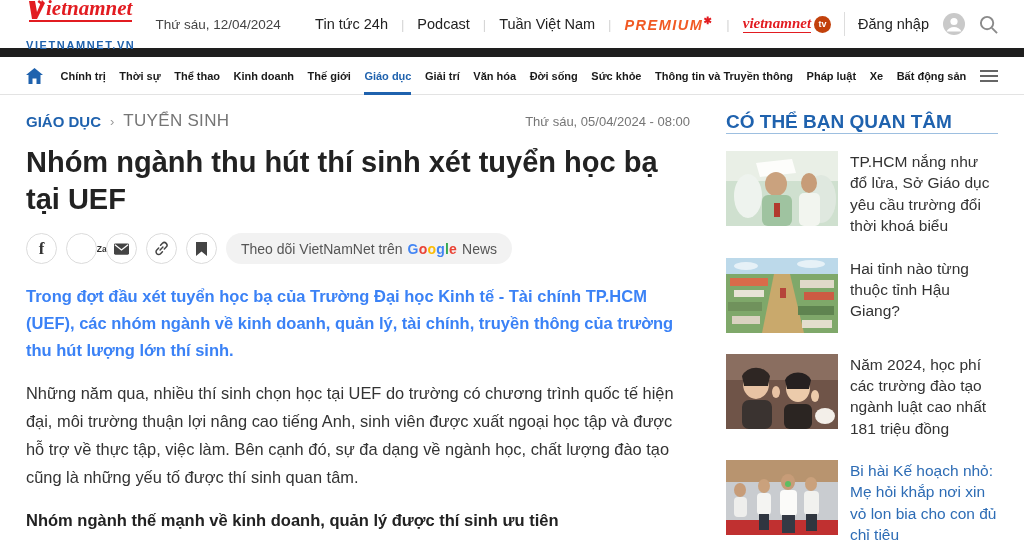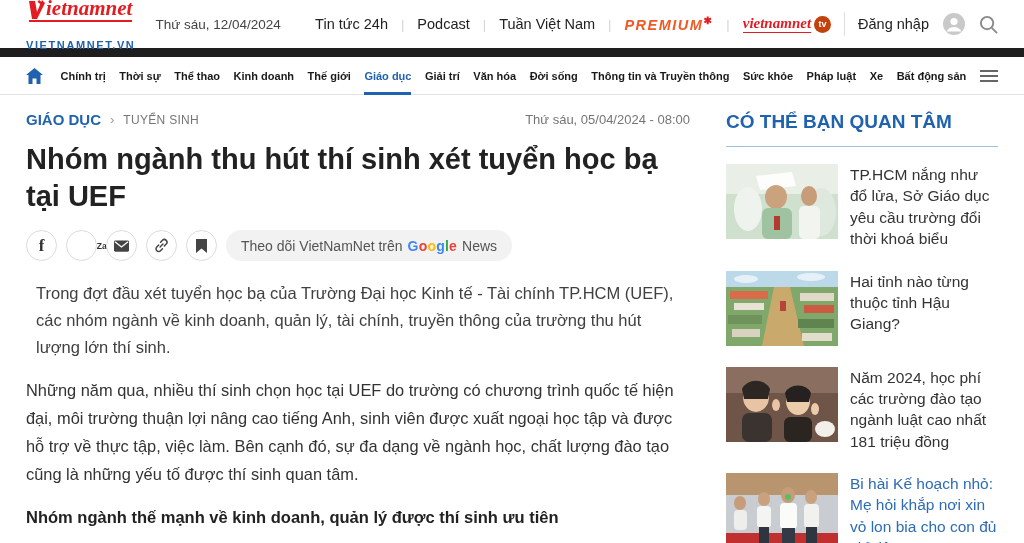--- a/index.html
+++ b/index.html
@@ -46,41 +46,41 @@
   
   .content { display:flex; padding:14px 26px 0; }
   .article-col { flex:1; min-width:0; padding-right:36px; }
   .sidebar { width:272px; flex-shrink:0; }
 
   
   .crumb-row { display:flex; align-items:center; justify-content:space-between; margin-top:2px;}
   .crumbs { display:flex; align-items:center; gap:9px; }
   .crumb-section { color:#1f62ae; font-weight:bold; font-size:15px; text-decoration:none;}
   .crumb-sep { color:#999; font-size:13px; }
-  .crumb-sub { color:#757575; font-size:12px; text-decoration:none; letter-spacing:.3px;}
+  .crumb-sub { color:#757575; font-size:17px; text-decoration:none; letter-spacing:.3px;}
   .crumb-date { color:#757575; font-size:13px; }
 
   
   h1.title { font-size:29px; color:#222; margin:13px 0 15px; line-height:1.28; font-weight:bold;}
   .social-row { display:flex; align-items:center; gap:9px; margin-bottom:19px; }
   .social-btn { width:31px; height:31px; border:1px solid #dcdcdc; border-radius:50%;
     display:flex; align-items:center; justify-content:center; background:#fff;
     color:#333; cursor:pointer; flex-shrink:0;}
   .fb-glyph { font-family:"Liberation Serif", serif; font-weight:bold; font-size:17px; }
   .zalo-glyph { font-size:8.5px; font-weight:bold;margin-left:48px; }
   .follow-pill { height:31px; background:#f2f2f2; border-radius:16px; display:flex;
     align-items:center; padding:0 15px; font-size:14px; color:#555; gap:5px;
     cursor:pointer; white-space:nowrap;}
   .gword { font-weight:bold; letter-spacing:.2px;}
-  .lead { font-weight:normal; color:#404040; font-size:16.5px; line-height:1.62; margin:0 10px 17px;}
+  .lead { font-weight:bold; color:#3b82f6; font-size:16.5px; line-height:1.62; margin:0 0 17px;}
   p.body { font-size:16.4px; color:#333; line-height:1.7; margin:0 0 19px; }
   h2.subhead { font-size:16.5px; font-weight:bold; color:#222; margin:3px 0 19px; }
 
   
-  .sb-heading { color:#1f62ae; font-size:19px; font-weight:bold; padding-bottom:13px;
+  .sb-heading { color:#1f62ae; font-size:19px; font-weight:bold; padding-bottom:0;
     border-bottom:1px solid #9dbfe0; margin:2px 0 17px; }
   .sb-item { display:flex; gap:12px; margin-bottom:21px; cursor:pointer; }
   .sb-thumb { width:112px; height:75px; flex-shrink:0; overflow:hidden; background:#ddd;}
   .sb-thumb svg { display:block; }
   .sb-title { font-size:15.5px; line-height:1.38; color:#333; }
   .sb-title.blue { color:#2d6cb5; }
 </style>
 </head>
 <body>
 
@@ -136,22 +136,22 @@
   </span>
   <a href="#" class="nav-link">Chính trị</a>
   <a href="#" class="nav-link">Thời sự</a>
   <a href="#" class="nav-link">Thể thao</a>
   <a href="#" class="nav-link">Kinh doanh</a>
   <a href="#" class="nav-link">Thế giới</a>
   <a href="#" class="nav-link active">Giáo dục</a>
   <a href="#" class="nav-link">Giải trí</a>
   <a href="#" class="nav-link">Văn hóa</a>
   <a href="#" class="nav-link">Đời sống</a>
+  <a href="#" class="nav-link">Sức khỏe</a>
   <a href="#" class="nav-link">Thông tin và Truyền thông</a>
-  <a href="#" class="nav-link">Sức khỏe</a>
   <a href="#" class="nav-link">Pháp luật</a>
   <a href="#" class="nav-link">Xe</a>
   <a href="#" class="nav-link">Bất động sản</a>
   <span class="hamburger">
       <span></span>
       <span></span>
       <span></span>
     </span>
 </nav>
 

